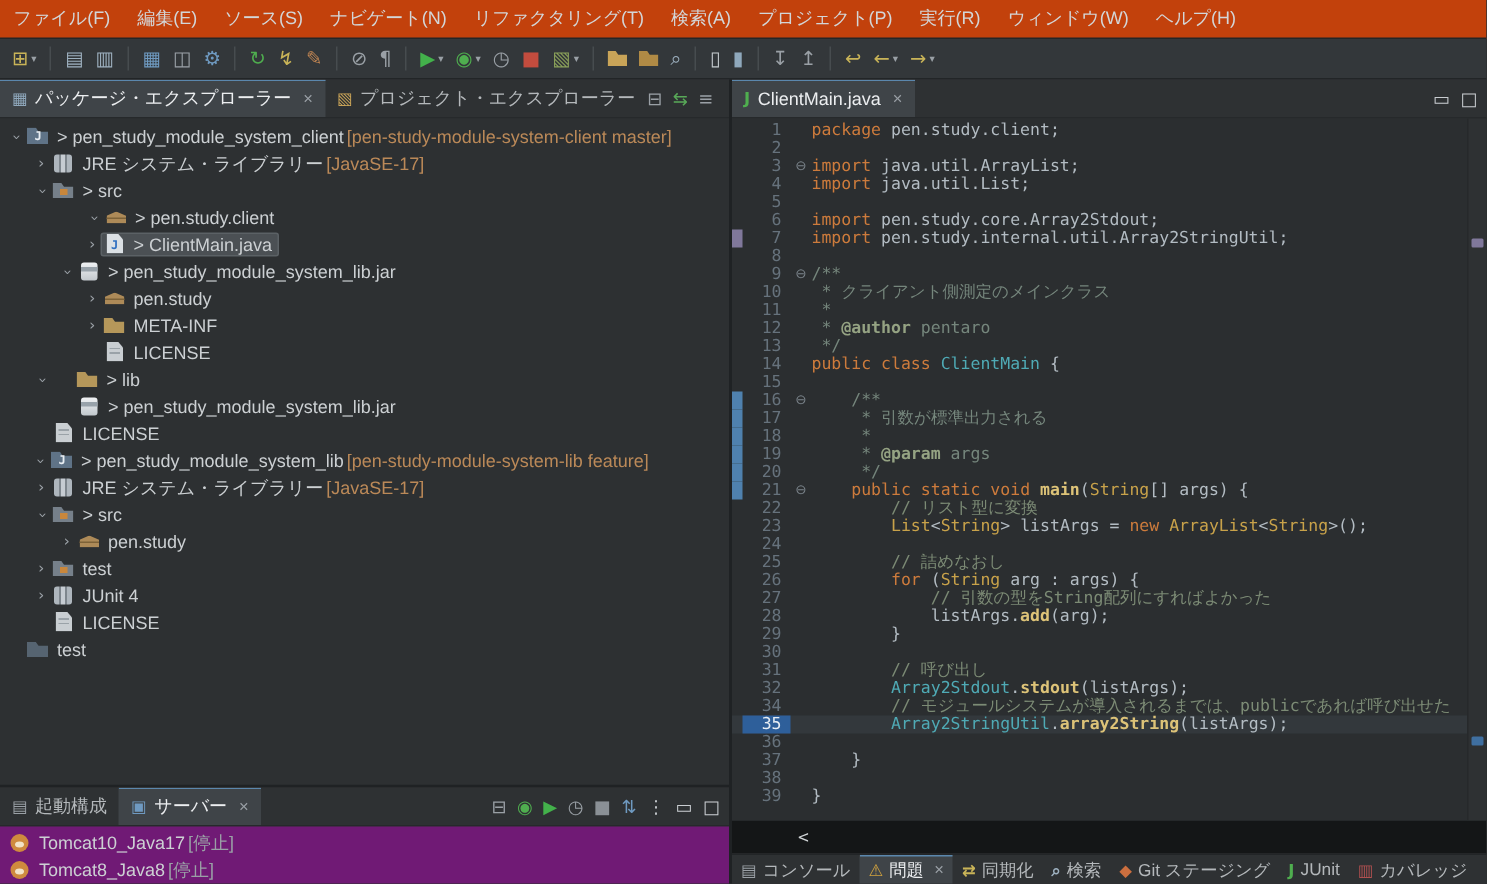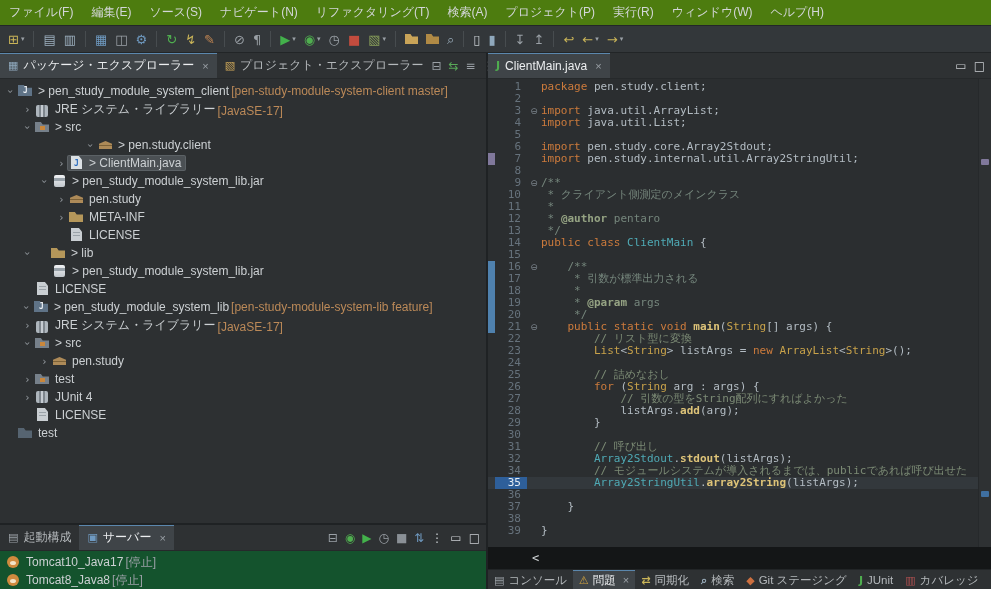--- a/index.html
+++ b/index.html
@@ -1,20 +1,20 @@
 <!DOCTYPE html>
 <html><head>
 <meta charset="utf-8">
 <style>
   html,body{margin:0;padding:0}
   body{width:991px;height:589px;overflow:hidden;background:#2e3133;color:#cfd3d6;
        font-family:"Liberation Sans","DejaVu Sans",sans-serif;font-size:12px}
 
   
-  #menubar{height:25px;background:#4d7c0f;display:flex;align-items:center;border-bottom:1px solid #232628}
+  #menubar{height:25px;background:#c2410c;display:flex;align-items:center;border-bottom:1px solid #232628}
   .menu-item{padding:0 9px;line-height:25px;color:#d3d6d8;white-space:nowrap;cursor:default}
   #toolbar{height:26px;background:#33373a;display:flex;align-items:center;padding:0 4px;border-bottom:1px solid #222527}
   .tbtn{display:flex;align-items:center;height:22px;padding:0 4px;border-radius:2px}
   .tbtn .g{font-family:"DejaVu Sans",sans-serif;font-size:13px;line-height:1}
   .caret{font-size:7px;color:#9aa0a6;margin-left:2px;font-family:"DejaVu Sans",sans-serif}
   .tsep{width:1px;height:16px;background:#474c4f;margin:0 5px}
   .fold-shape{display:inline-block;width:13px;height:10px;
     clip-path:polygon(0 0,42% 0,55% 25%,100% 25%,100% 100%,0 100%)}
 
   
@@ -31,21 +31,21 @@
   .ticon{font-family:"DejaVu Sans",sans-serif;font-size:11px;font-weight:bold;line-height:1}
   .close{font-size:11px;color:#9aa0a6;margin-left:3px}
   .viewtools{margin-left:auto;display:flex;align-items:center;gap:7px;padding-right:6px}
   .vbtn .g{font-family:"DejaVu Sans",sans-serif;font-size:12px;line-height:1}
 
   
   #tree{flex:1;background:#2d3032;padding-top:3px;overflow:hidden}
   .trow{display:flex;align-items:center;height:18px;white-space:nowrap}
   .tw{width:13px;text-align:center;color:#9aa0a6;font-size:10px;flex:0 0 auto;font-family:"DejaVu Sans",sans-serif}
   .tw.open{transform:rotate(90deg)}
-  .rowc{display:flex;align-items:flex-end;padding:0 4px 0 1px;border-radius:1px}
+  .rowc{display:flex;align-items:center;padding:0 4px 0 1px;border-radius:1px}
   .rowc.sel{background:#4b5054;box-shadow:0 0 0 1px #5b6165}
   .tlabel{color:#ccd0d3}
   .tsuffix{color:#bb8958;margin-left:2px}
 
   
   .ic{position:relative;width:16px;height:14px;display:inline-block;flex:0 0 auto;margin-right:4px}
   .ic::before,.ic::after{position:absolute;content:""}
   .ic-project-java::before{left:0;top:1px;width:14px;height:11px;background:#5f7387;
     clip-path:polygon(0 0,42% 0,55% 25%,100% 25%,100% 100%,0 100%)}
   .ic-project-java::after{content:"J";left:5px;top:2px;font:bold 8px "DejaVu Sans Mono",monospace;color:#e8edf2}
@@ -67,21 +67,21 @@
   .ic-file::before{left:2px;top:0;width:11px;height:13px;background:#c9ced2;
     clip-path:polygon(0 0,72% 0,100% 28%,100% 100%,0 100%)}
   .ic-file::after{left:4px;top:4px;width:7px;height:6px;
     background:repeating-linear-gradient(#9aa2a8 0 1px,transparent 1px 3px)}
   .ic-project-closed::before{left:0;top:2px;width:14px;height:10px;background:#566471;
     clip-path:polygon(0 0,42% 0,55% 25%,100% 25%,100% 100%,0 100%)}
   .ic-tomcat::before{left:1px;top:1px;width:12px;height:12px;border-radius:50%;background:#cf8a3e}
   .ic-tomcat::after{left:4px;top:6px;width:6px;height:4px;border-radius:50%;background:#f2e3c8}
 
   
-  #servers{flex:1;background:#14532d;padding:2px 0 0 6px;overflow:hidden}
+  #servers{flex:1;background:#701a75;padding:2px 0 0 6px;overflow:hidden}
   .srow{display:flex;align-items:center;height:18px;white-space:nowrap}
   .ssuffix{color:#9aa0a6;margin-left:2px}
 
   
   #edbody{flex:1;position:relative;background:#2b2e30;padding-top:2px;overflow:hidden}
   .cline{display:flex;height:12px;font:11px/12px "DejaVu Sans Mono","Liberation Mono",monospace}
   .cline.cur{background:#33383c}
   .gdiff{width:7px;flex:0 0 auto}
   .gdiff.diff{background:#4f81ae}
   .gdiff.ann{background:#80789b}
@@ -256,21 +256,21 @@
               <span class="tsuffix"> [JavaSE-17]</span>
             </span>
           </div>
           <div class="trow" style="padding-left: 21px;">
             <span class="tw open">›</span>
             <span class="rowc">
               <span class="ic ic-src"></span>
               <span class="tlabel">&gt; src</span>
             </span>
           </div>
-          <div class="trow" style="padding-left: 56px; margin-left: 28px;">
+          <div class="trow" style="padding-left: 56px;">
             <span class="tw open">›</span>
             <span class="rowc">
               <span class="ic ic-package"></span>
               <span class="tlabel">&gt; pen.study.client</span>
             </span>
           </div>
           <div class="trow" style="padding-left: 55px;">
             <span class="tw">›</span>
             <span class="rowc sel">
               <span class="ic ic-java-file"></span>

